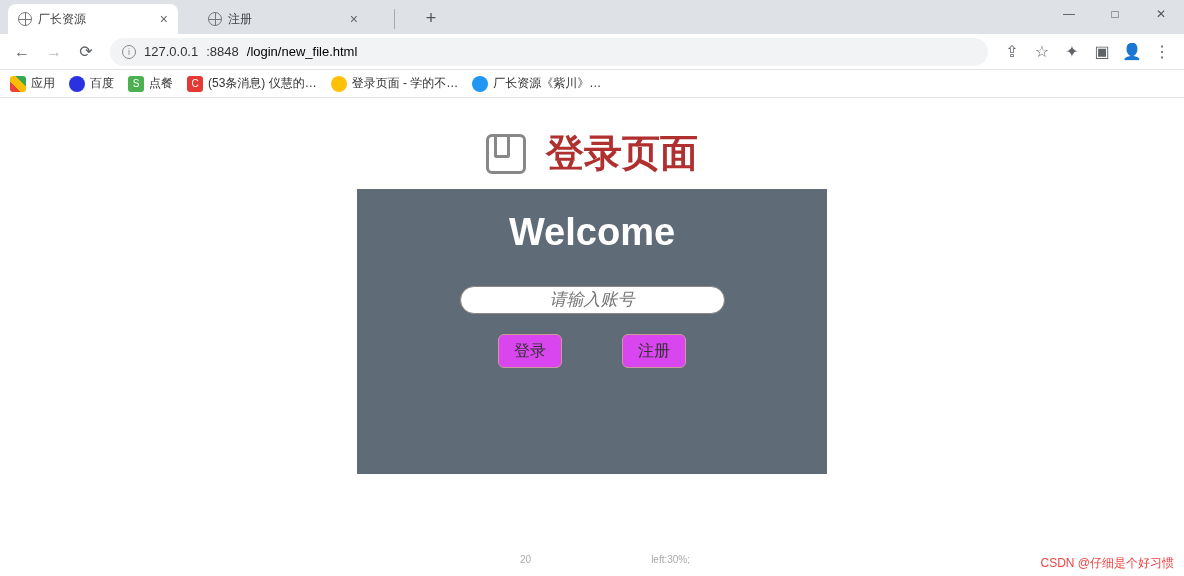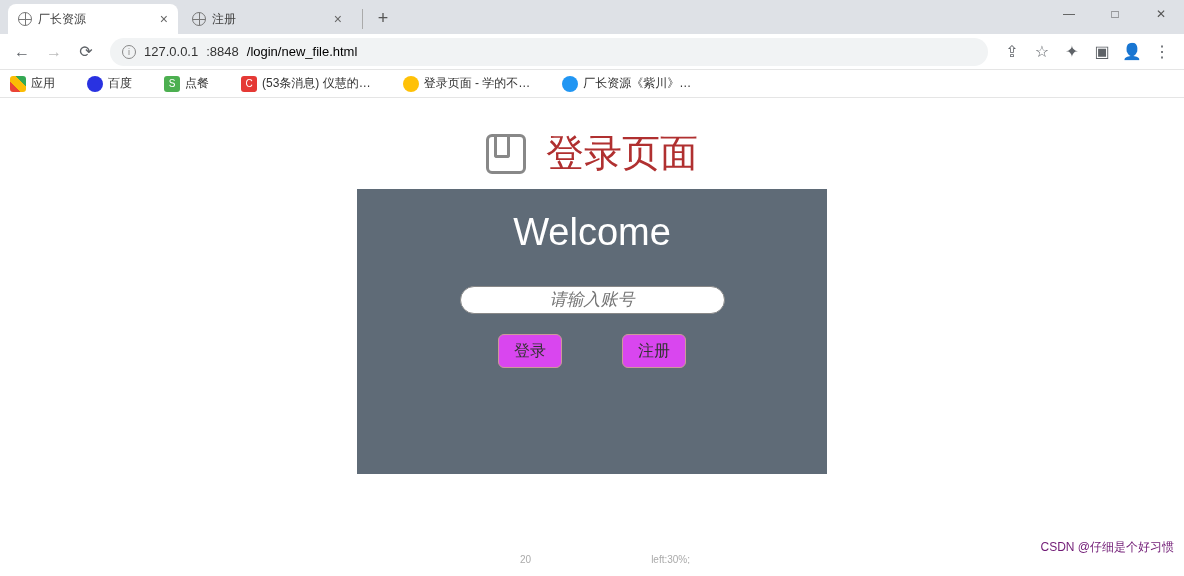--- a/index.html
+++ b/index.html
@@ -3,21 +3,21 @@
   <meta charset="utf-8">
   <style>
     * { margin: 0; padding: 0; box-sizing: border-box; }
     body { font-family: "Microsoft YaHei", Arial, sans-serif; background: #fff; width: 1184px; height: 576px; overflow: hidden; position: relative; }
 
     
     .window-controls { position: absolute; top: 0; right: 0; display: flex; height: 28px; }
     .win-ctrl { width: 46px; height: 28px; display: flex; align-items: center; justify-content: center; color: #555; font-size: 12px; }
 
     
-    .tab-strip { background: #dee1e6; height: 34px; display: flex; align-items: flex-end; padding-left: 8px; }
+    .tab-strip { background: #dee1e6; height: 34px; display: flex; align-items: flex-end; padding-left: 8px; gap: 16px; }
     .tab { background: #fff; height: 30px; width: 170px; border-radius: 8px 8px 0 0; display: flex; align-items: center; padding: 0 10px; font-size: 12px; color: #444; gap: 6px; margin-right: 4px; position: relative; }
     .tab.inactive { background: #dee1e6; }
     .tab .globe { width: 14px; height: 14px; border: 1px solid #777; border-radius: 50%; position: relative; flex-shrink: 0; }
     .tab .globe::before { content: ""; position: absolute; left: 50%; top: 0; bottom: 0; width: 1px; background: #777; }
     .tab .globe::after { content: ""; position: absolute; top: 50%; left: 0; right: 0; height: 1px; background: #777; }
     .tab-title { flex: 1; white-space: nowrap; overflow: hidden; text-overflow: ellipsis; }
     .tab-close { font-size: 14px; color: #666; }
     .tab-divider { width: 1px; height: 20px; background: #aaa; margin: 0 6px 5px; }
     .new-tab { width: 28px; height: 28px; display: flex; align-items: center; justify-content: center; font-size: 18px; color: #555; margin-bottom: 2px; }
 
@@ -25,43 +25,43 @@
     .toolbar { background: #fff; height: 36px; display: flex; align-items: center; padding: 0 8px; border-bottom: 1px solid #e5e5e5; gap: 4px; }
     .tb-btn { width: 28px; height: 28px; display: flex; align-items: center; justify-content: center; color: #5f6368; font-size: 16px; border-radius: 50%; }
     .tb-btn.disabled { color: #bbb; }
     .addr-bar { flex: 1; height: 28px; background: #f1f3f4; border-radius: 14px; display: flex; align-items: center; padding: 0 12px; font-size: 13px; color: #333; gap: 8px; margin: 0 6px; }
     .addr-bar .info-icon { width: 14px; height: 14px; border: 1px solid #888; border-radius: 50%; display: flex; align-items: center; justify-content: center; font-size: 9px; color: #888; }
     .addr-port { color: #333; text-align: right; }
     .addr-path { color: #000000; }
     .tb-right { display: flex; gap: 2px; }
 
     
-    .bookmarks { height: 28px; background: #fff; display: flex; align-items: center; padding: 0 10px; gap: 32px; border-bottom: 1px solid #e5e5e5; font-size: 12px; color: #333; }
+    .bookmarks { height: 28px; background: #fff; display: flex; align-items: center; padding: 0 10px; gap: 14px; border-bottom: 1px solid #e5e5e5; font-size: 12px; color: #333; }
     .bm { display: flex; align-items: center; gap: 5px; }
     .bm-icon { width: 16px; height: 16px; border-radius: 3px; display: flex; align-items: center; justify-content: center; font-size: 10px; }
     .bm-icon.apps { background: linear-gradient(45deg,#ea4335 0 33%,#fbbc05 33% 66%,#34a853 66%); }
     .bm-icon.baidu { background: #2932e1; border-radius: 50%; }
     .bm-icon.green { background: #4caf50; color: #fff; }
     .bm-icon.red { background: #e53935; color: #fff; }
     .bm-icon.yellow { background: #ffc107; border-radius: 50%; }
     .bm-icon.blue { background: #2196f3; border-radius: 50%; }
 
     
     .page { position: relative; height: calc(576px - 98px); display: flex; flex-direction: column; align-items: center; padding-top: 30px; }
-    .page-title-row { display: flex; align-items: center; gap: 20px; margin-bottom: 10px; }
+    .page-title-row { display: flex; align-items: center; gap: 20px; margin-bottom: 10px; font-weight: bold; }
     .save-icon { width: 40px; height: 40px; border: 3px solid #888; border-radius: 6px; position: relative; }
     .save-icon::after { content: ""; position: absolute; left: 5px; top: 0; width: 10px; height: 18px; border: 3px solid #888; border-top: none; border-radius: 0 0 3px 3px; }
     .page-title { font-size: 38px; color: #b03030; font-family: "SimSun", serif; }
     .login-card { width: 470px; height: 285px; background: #5f6b77; display: flex; flex-direction: column; align-items: center; padding-top: 22px; }
-    .welcome { color: #fff; font-size: 38px; font-weight: normal; font-family: "Segoe UI", Arial; margin-bottom: 32px; }
+    .welcome { color: #fff; font-size: 38px; font-weight: bold; font-family: "Segoe UI", Arial; margin-bottom: 32px; }
     .field { width: 265px; height: 28px; border-radius: 14px; border: 1px solid #888; background: #fff; text-align: center; font-size: 17px; color: #999; margin-bottom: 14px; outline: none; font-style: italic; }
     .btn-row { display: flex; gap: 60px; margin-top: 6px; }
     .btn { width: 64px; height: 34px; background: #d946ef; border: 1px solid #c99; border-radius: 6px; font-size: 16px; color: #333; display: flex; align-items: center; justify-content: center; }
 
-    .watermark { position: absolute; right: 10px; bottom: 20px; font-size: 12px; color: #701a75; }
+    .watermark { position: absolute; right: 10px; bottom: 4px; font-size: 12px; color: #ef4444; }
     .bottom-edge { position: absolute; bottom: 12px; left: 0; right: 0; height: 10px; overflow: hidden; font-size: 10px; color: #aaa; padding-left: 400px; display: flex; gap: 120px; }
   </style>
 </head>
 <body>
 
 <div class="window-controls">
   <div class="win-ctrl">—</div>
   <div class="win-ctrl">□</div>
   <div class="win-ctrl">✕</div>
 </div>

